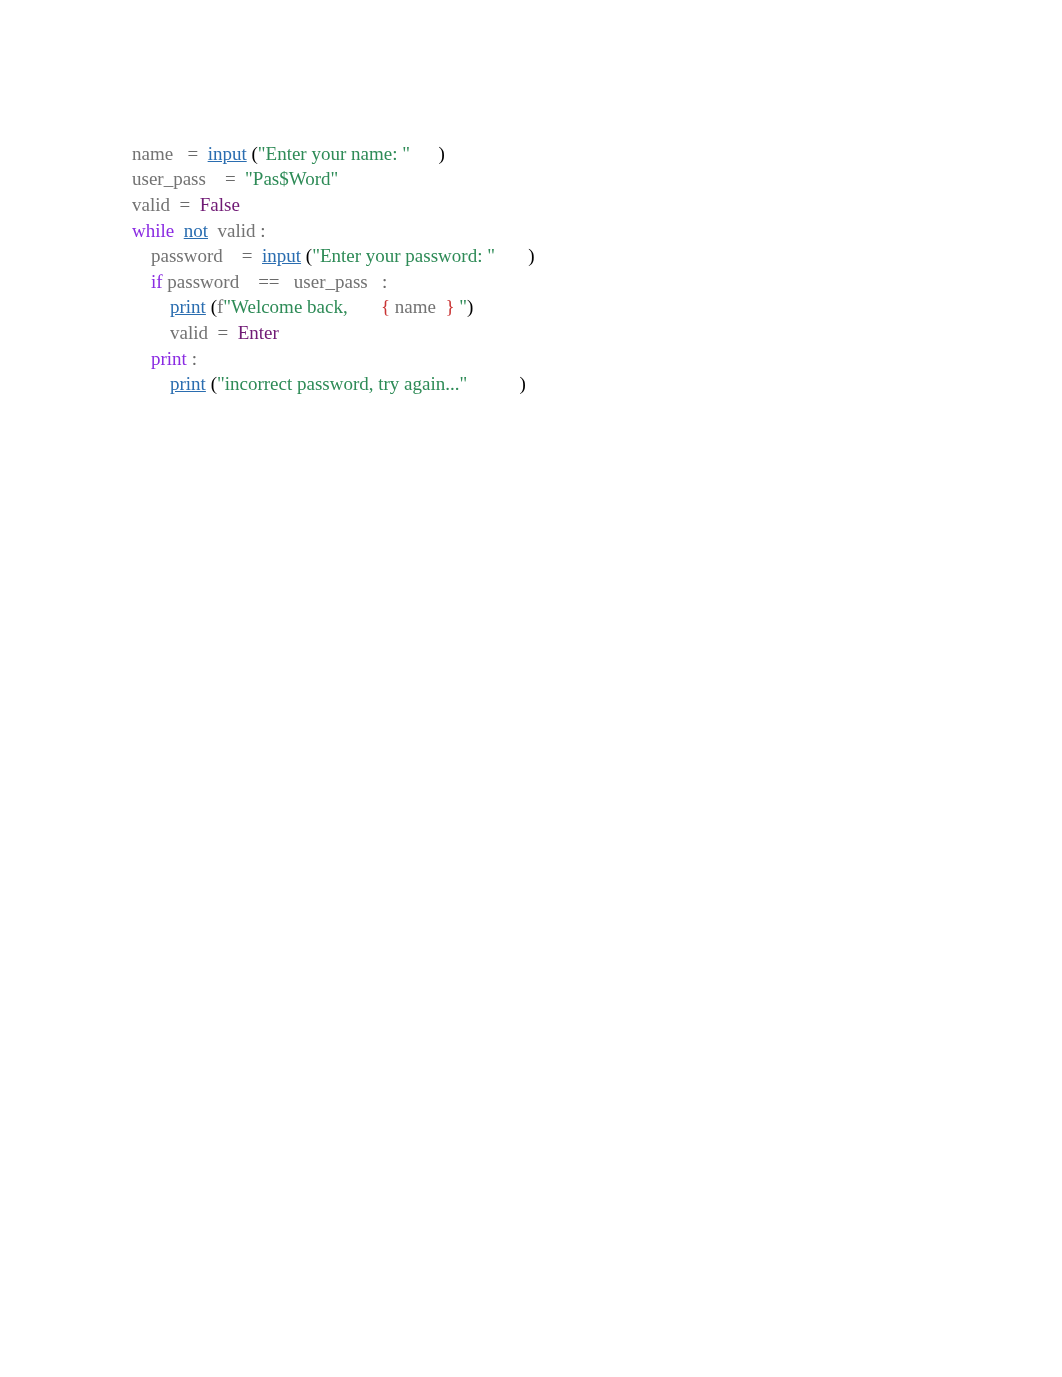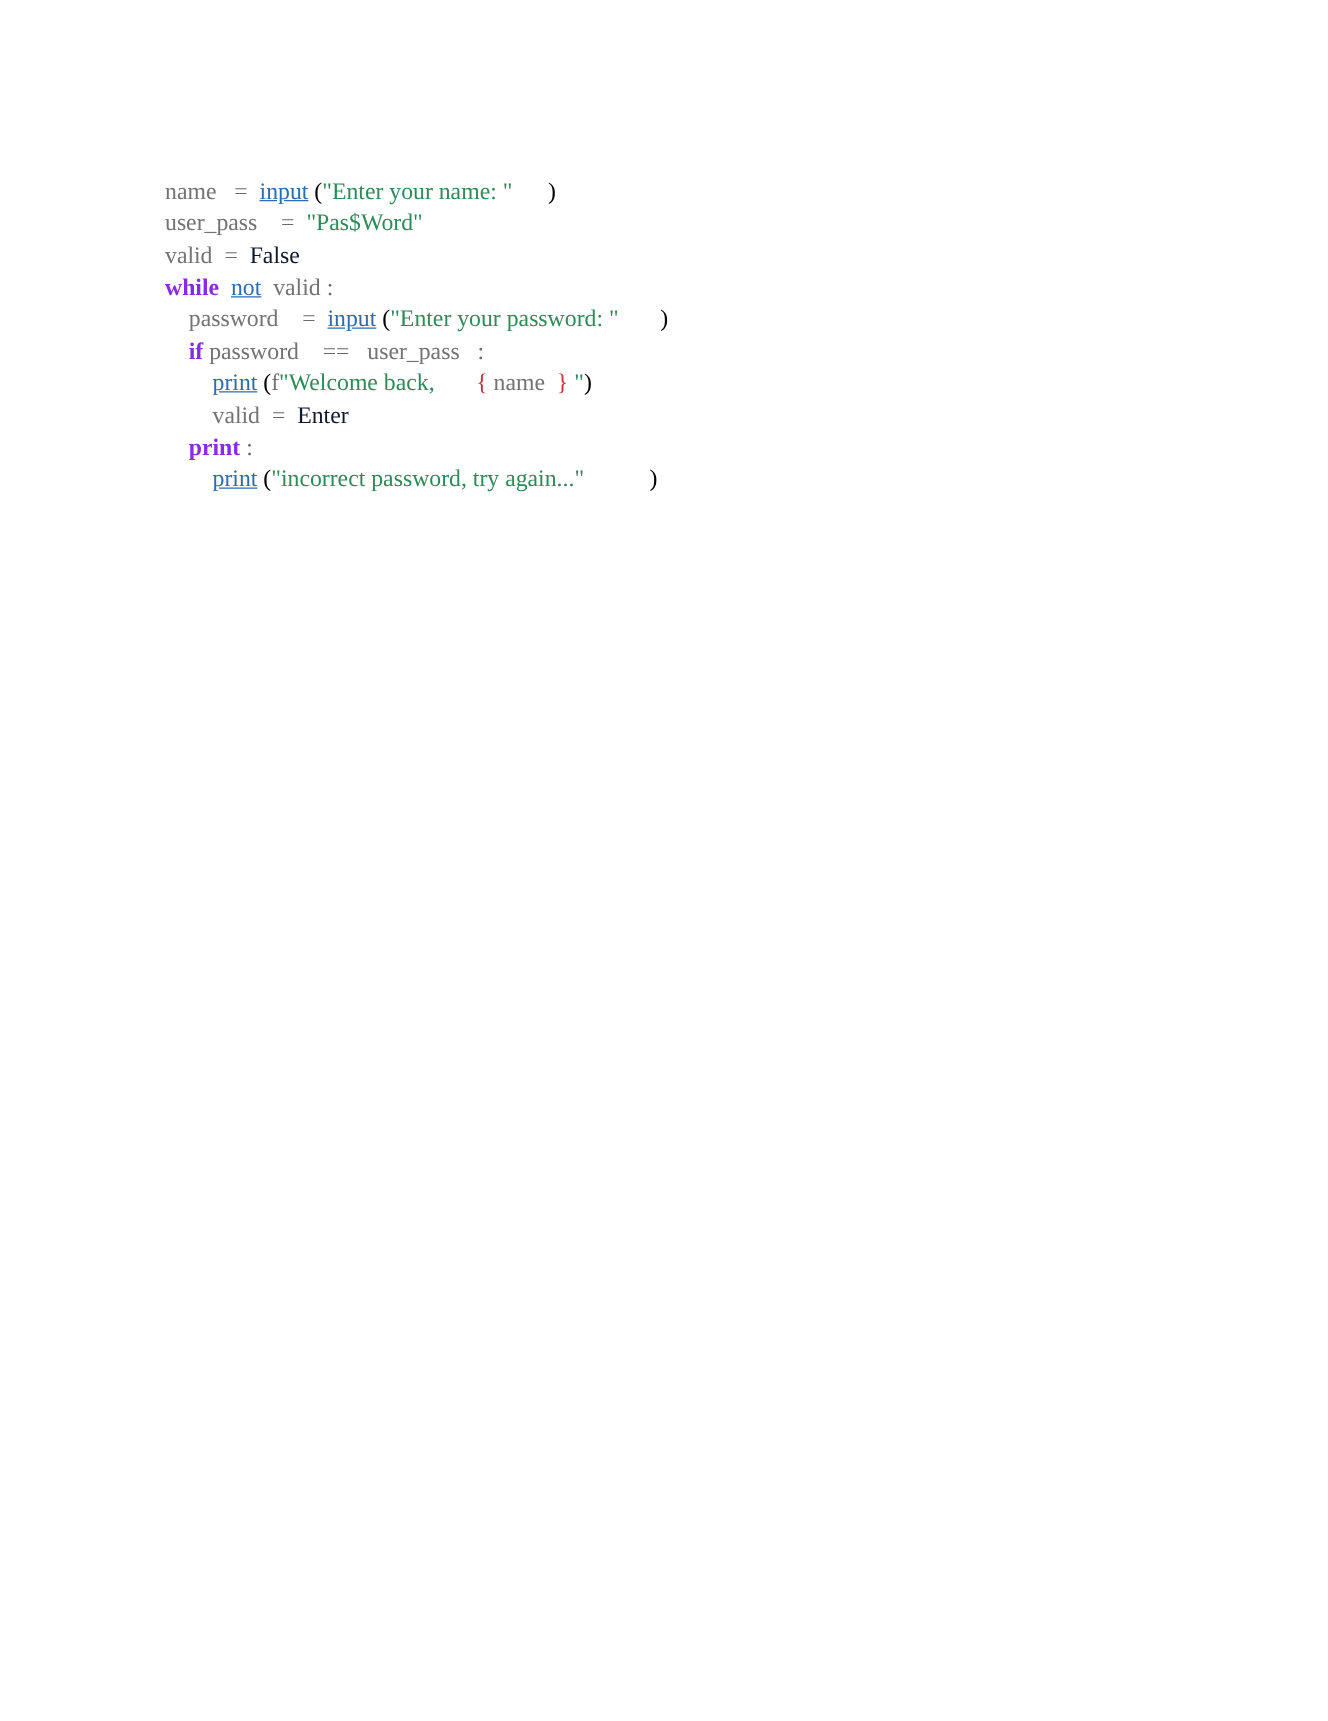--- a/index.html
+++ b/index.html
@@ -11,25 +11,25 @@
     font-family: Georgia, 'Times New Roman', serif;
     font-size: 19px;
     line-height: 1.35;
     color: #000000;
   }
   .code-block {
     padding: 115px 0 0 132px;
     white-space: pre;
   }
   .tok-default  { color: #737373; }
-  .tok-keyword  { color: #8a2be2; font-weight: bold; } 
+  .tok-keyword  { color: #8a2be2; } 
   .tok-op       { color: #6a6a6a; } 
   .tok-builtin  { color: #2a6db0; text-decoration: underline; } 
   .tok-string   { color: #2e8b57; } 
-  .tok-const    { color: #0f172a; } 
+  .tok-const    { color: #701a75; } 
   .tok-paren    { color: #000000; }
   .tok-brace    { color: #c93434; } 
 </style>
 </head>
 <body>
 
 <div class="code-block">
 <span><span class="tok-default">name</span>   <span class="tok-op">=</span>  <span class="tok-builtin">input</span> <span class="tok-paren">(</span><span class="tok-string">"Enter your name: "</span>      <span class="tok-paren">)</span></span>
 <span><span class="tok-default">user_pass</span>    <span class="tok-op">=</span>  <span class="tok-string">"Pas$Word"</span></span>
 <span><span class="tok-default">valid</span>  <span class="tok-op">=</span>  <span class="tok-const">False</span></span>

